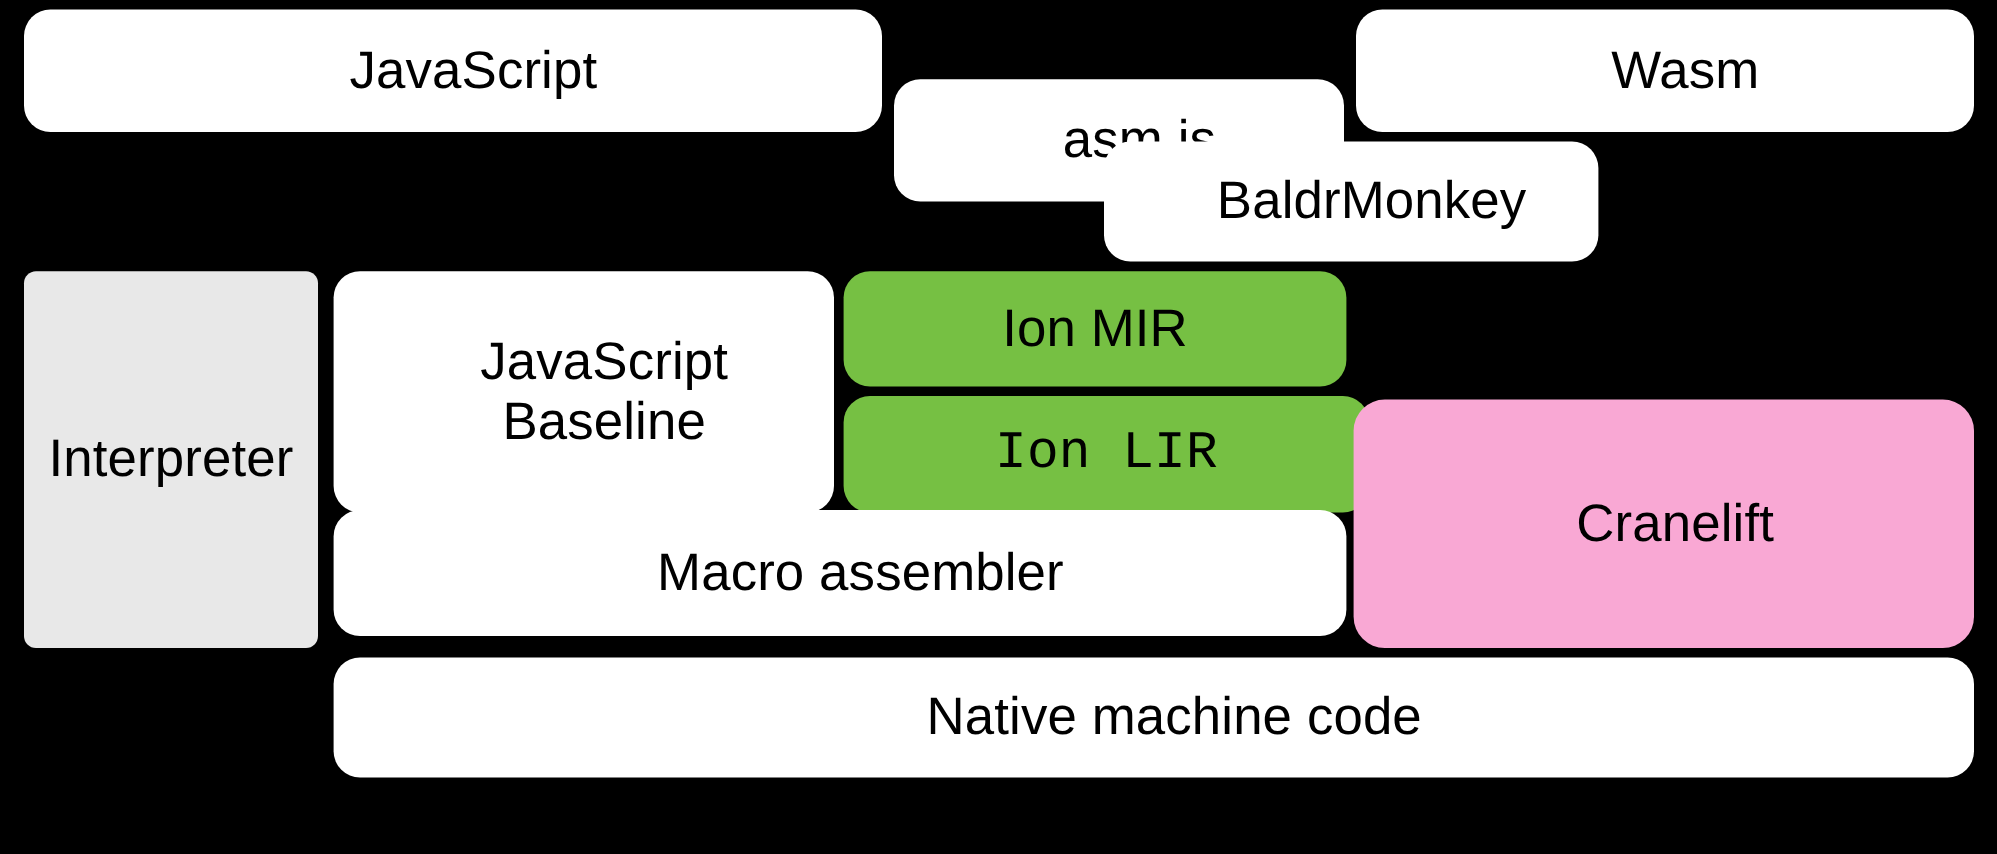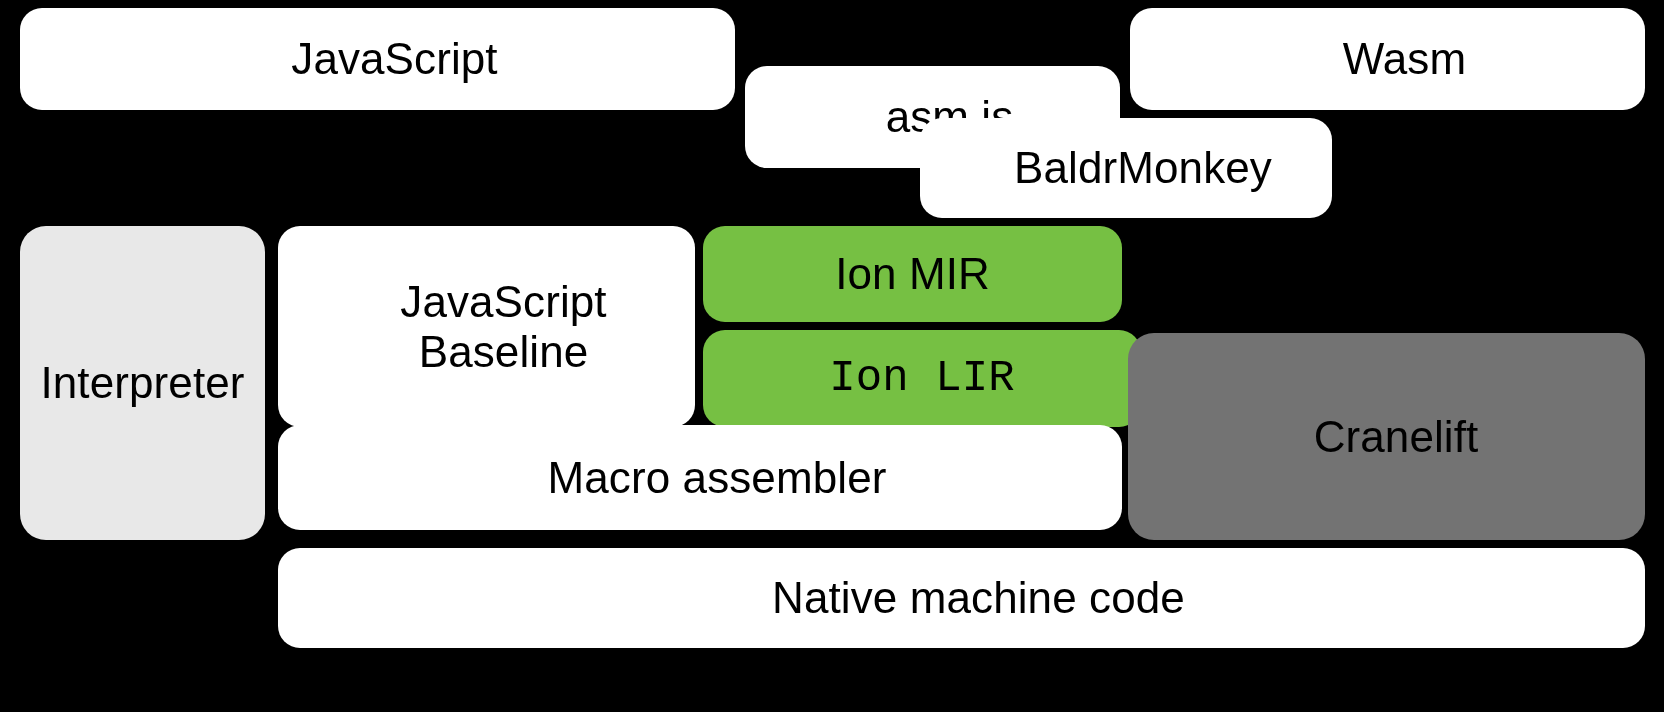--- a/index.html
+++ b/index.html
@@ -31,33 +31,33 @@
     line-height: 1.12;
     font-weight: 400;
     letter-spacing: 0.1px;
     white-space: pre-line;
     padding: 0 10px;
     user-select: none;
   }
   .fill-white  { background: #FFFFFF; padding-left: 44px; }
   .fill-gray   { background: #E8E8E8; }
   .fill-green  { background: #76C043; }
-  .fill-pink   { background: #737373; padding-left: 29px; }
+  .fill-pink   { background: #f9a8d4; padding-left: 29px; }
 
   
   .n-javascript        { left: 20px;   top: 8px;   width: 715px;  height: 102px; }
   .n-asmjs             { left: 745px;  top: 24px;   width: 375px;  height: 102px; margin-top: 42px; }
   .n-wasm              { left: 1130px; top: 8px;   width: 515px;  height: 102px; }
 
   
   .n-js-bytecode       { left: 20px;   top: 118px; width: 890px;  height: 100px; }
   .n-baldrmonkey       { left: 920px;  top: 118px; width: 412px;  height: 100px; }
 
   
-  .n-interpreter       { left: 20px;   top: 226px; width: 245px;  height: 314px; border-radius: 26px; }
+  .n-interpreter       { left: 20px;   top: 226px; width: 245px;  height: 314px; border-radius: 10px; }
   .n-js-baseline       { left: 278px;  top: 226px; width: 417px;  height: 201px; }
   .n-ion-mir           { left: 703px;  top: 226px; width: 419px;  height: 96px;  }
   .n-ion-lir           { left: 703px;  top: 330px; width: 438px;  height: 97px; font-family: Liberation Mono, monospace;  }
   .n-cranelift         { left: 1128px; top: 333px; width: 517px;  height: 207px; border-radius: 26px; }
   .n-macro-assembler   { left: 278px;  top: 425px; width: 844px;  height: 105px; }
 
   
   .n-native-code       { left: 278px;  top: 548px; width: 1367px; height: 100px; }
 </style>
 </head>

